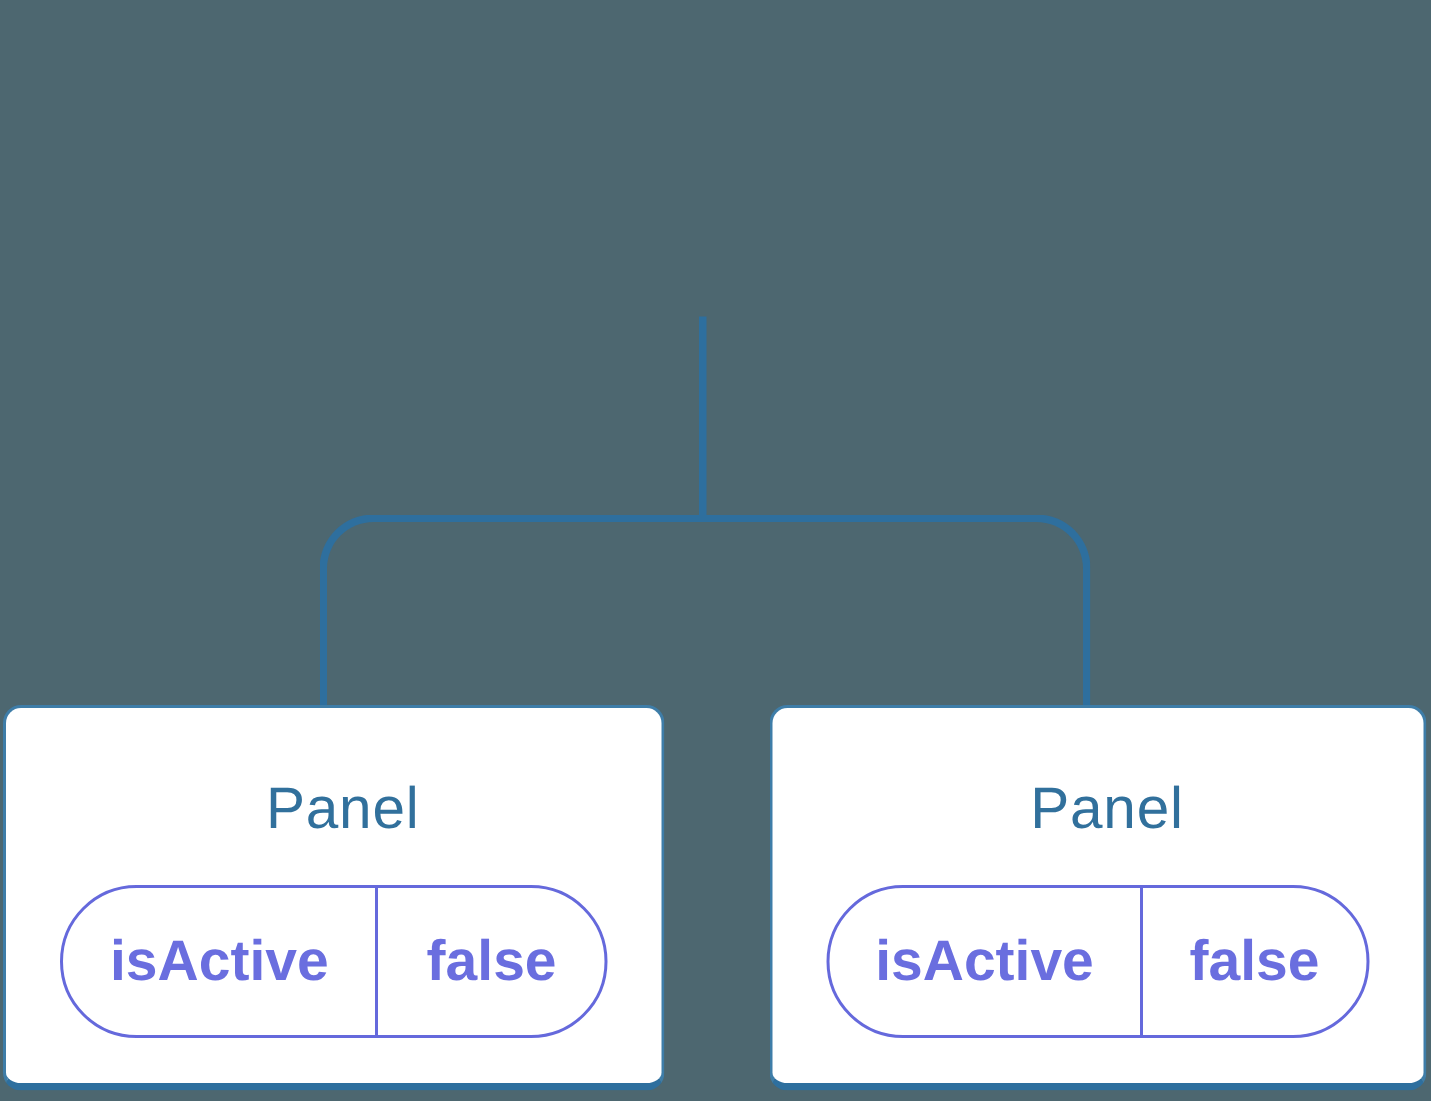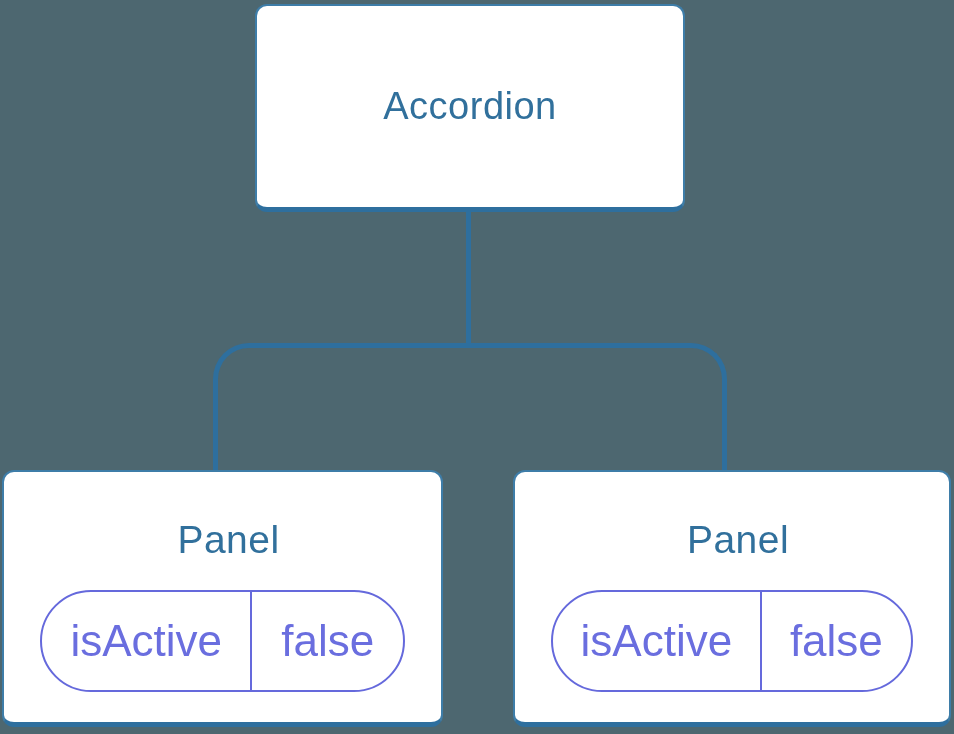--- a/index.html
+++ b/index.html
@@ -80,39 +80,36 @@
     display: flex;
     align-items: stretch;
     overflow: hidden;
   }
 
   .state-key, .state-value {
     display: flex;
     align-items: center;
     justify-content: center;
     color: var(--state-text, #6A6EDF);
-    font-size: 44px;
-    font-weight: 400;
+    font-size: 38px;
+    font-weight: 700;
   }
 
   .state-key {
     flex: 0 0 58.3%;
     border-right: 2px solid var(--state-color, #6569DC);
   }
 
   .state-value { flex: 1 1 auto; }
 </style>
 </head>
 <body>
 
 <div class="canvas">
 
-  <div class="node node-root">
-    <span class="node-label">Accordion</span>
-  </div>
 
   <div class="connector-stem"></div>
   <div class="connector-bracket"></div>
 
   <div class="node node-panel-left">
     <div class="panel-title">Panel</div>
     <div class="state-pill">
       <span class="state-key">isActive</span>
       <span class="state-value">false</span>
     </div>

